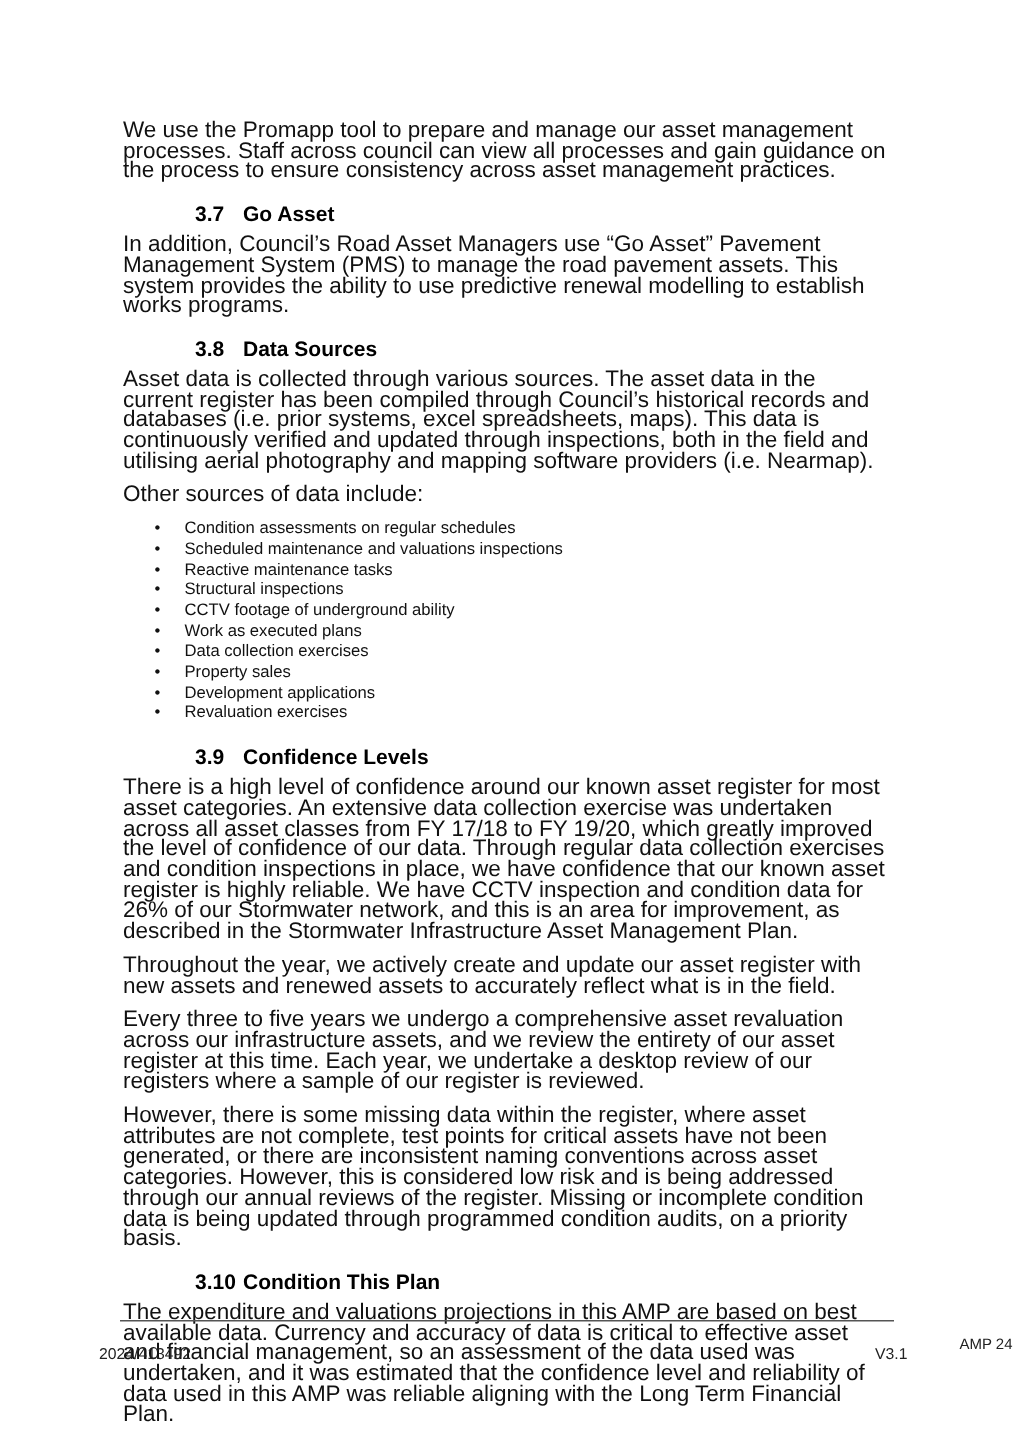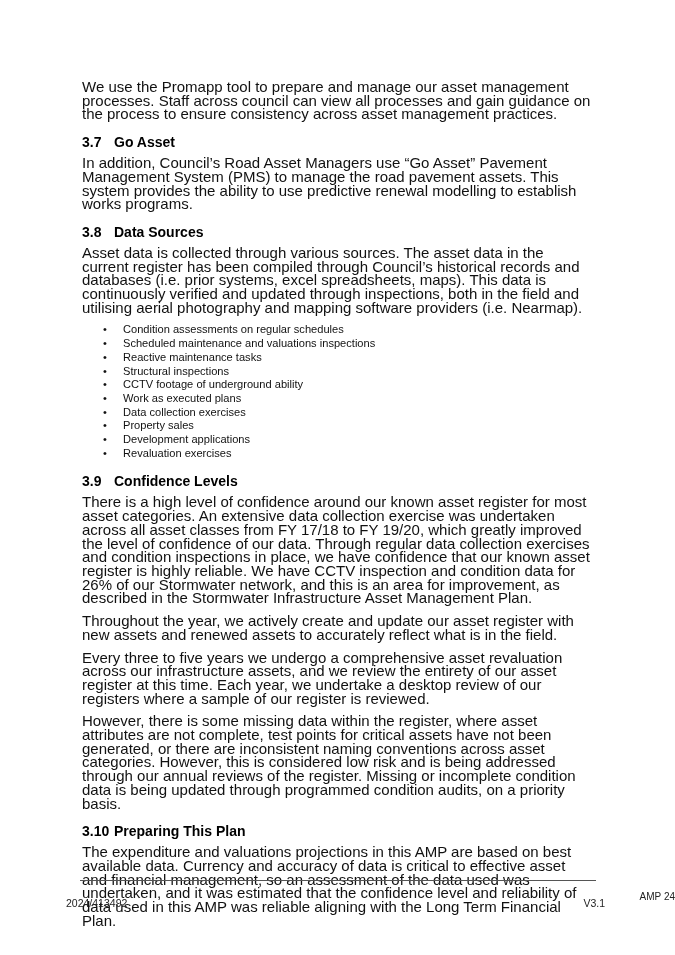--- a/index.html
+++ b/index.html
@@ -31,21 +31,21 @@
       margin: 0;
       font-size: 14px;
       font-weight: bold;
       line-height: 17px;
       color: #000000;
     }
     h2 .num {
       display: inline-block;
       width: 32px;
     }
-    .sec { margin-top: 13px; margin-bottom: 5px; }
+    .sec { margin-top: 13px; margin-bottom: 5px; margin-left: 48px; }
     ul.bullets {
       list-style: none;
       margin: 0 0 9px 0;
       padding: 0;
     }
     ul.bullets li {
       position: relative;
       padding-left: 41px;
       font-size: 11.1px;
       line-height: 13.7px;
@@ -97,20 +97,21 @@
   <p class="para">We use the Promapp tool to prepare and manage our asset management processes. Staff across council can view all processes and gain guidance on the process to ensure consistency across asset management practices.</p>
 
   <div>
     <h2 class="sec"><span class="num">3.7</span><span>Go Asset</span></h2>
     <p class="para">In addition, Council’s Road Asset Managers use “Go Asset” Pavement Management System (PMS) to manage the road pavement assets. This system provides the ability to use predictive renewal modelling to establish works programs.</p>
   </div>
 
   <div>
     <h2 class="sec"><span class="num">3.8</span><span>Data Sources</span></h2>
     <p class="para">Asset data is collected through various sources. The asset data in the current register has been compiled through Council’s historical records and databases (i.e. prior systems, excel spreadsheets, maps). This data is continuously verified and updated through inspections, both in the field and utilising aerial photography and mapping software providers (i.e. Nearmap).</p>
+    <p class="para">Other sources of data include:</p>
     <ul class="bullets">
       <li><span class="dot">•</span><span>Condition assessments on regular schedules</span></li>
       <li><span class="dot">•</span><span>Scheduled maintenance and valuations inspections</span></li>
       <li><span class="dot">•</span><span>Reactive maintenance tasks</span></li>
       <li><span class="dot">•</span><span>Structural inspections</span></li>
       <li><span class="dot">•</span><span>CCTV footage of underground ability</span></li>
       <li><span class="dot">•</span><span>Work as executed plans</span></li>
       <li><span class="dot">•</span><span>Data collection exercises</span></li>
       <li><span class="dot">•</span><span>Property sales</span></li>
       <li><span class="dot">•</span><span>Development applications</span></li>
@@ -120,21 +121,21 @@
 
   <div>
     <h2 class="sec"><span class="num">3.9</span><span>Confidence Levels</span></h2>
     <p class="para">There is a high level of confidence around our known asset register for most asset categories. An extensive data collection exercise was undertaken across all asset classes from FY 17/18 to FY 19/20, which greatly improved the level of confidence of our data. Through regular data collection exercises and condition inspections in place, we have confidence that our known asset register is highly reliable. We have CCTV inspection and condition data for 26% of our Stormwater network, and this is an area for improvement, as described in the Stormwater Infrastructure Asset Management Plan.</p>
     <p class="para">Throughout the year, we actively create and update our asset register with new assets and renewed assets to accurately reflect what is in the field.</p>
     <p class="para">Every three to five years we undergo a comprehensive asset revaluation across our infrastructure assets, and we review the entirety of our asset register at this time. Each year, we undertake a desktop review of our registers where a sample of our register is reviewed.</p>
     <p class="para">However, there is some missing data within the register, where asset attributes are not complete, test points for critical assets have not been generated, or there are inconsistent naming conventions across asset categories. However, this is considered low risk and is being addressed through our annual reviews of the register. Missing or incomplete condition data is being updated through programmed condition audits, on a priority basis.</p>
   </div>
 
   <div>
-    <h2 class="sec"><span class="num">3.10</span><span>Preparing This Plan</span></h2>
+    <h2 class="sec"><span class="num">3.10</span><span>Condition This Plan</span></h2>
     <p class="para">The expenditure and valuations projections in this AMP are based on best available data. Currency and accuracy of data is critical to effective asset and financial management, so an assessment of the data used was undertaken, and it was estimated that the confidence level and reliability of data used in this AMP was reliable aligning with the Long Term Financial Plan.</p>
   </div>
 
 </div>
 
 <div class="footer-rule"></div>
 <div class="footer-left">2024/413492</div>
 <div class="footer-center">AMP 24</div>
 <div class="footer-right">V3.1</div>
 

